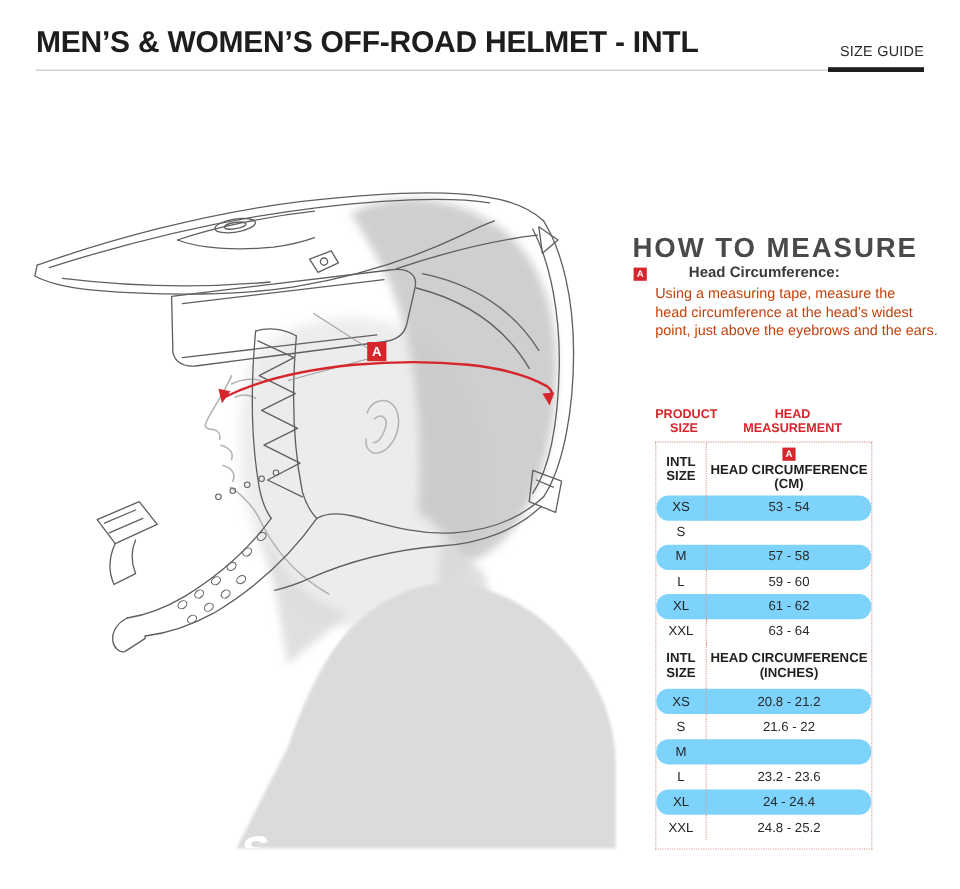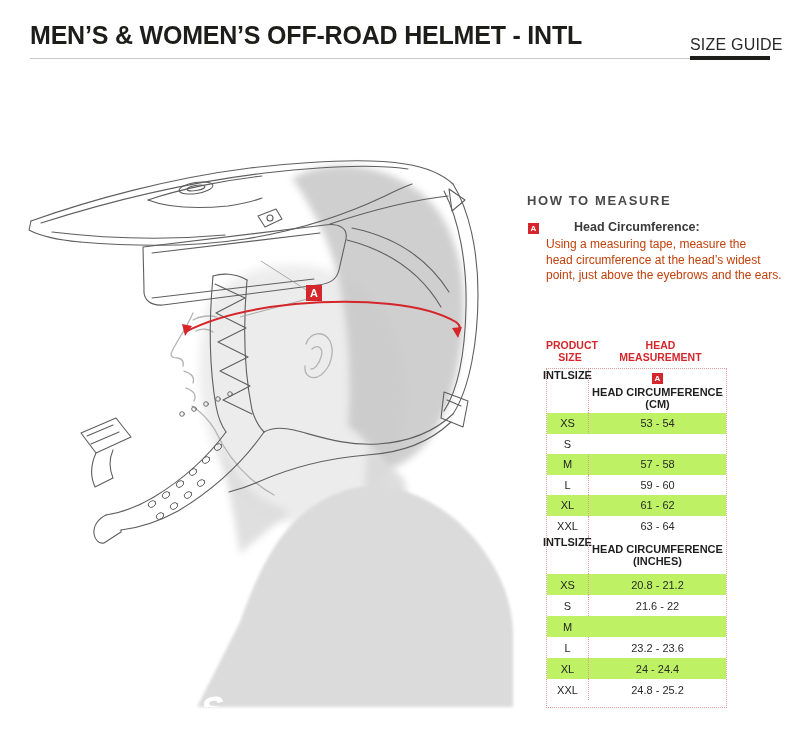--- a/index.html
+++ b/index.html
@@ -2,46 +2,46 @@
 <html><head>
 <meta charset="utf-8">
 <style>
   html,body{margin:0;padding:0;background:#fff;}
   #page{position:relative;width:800px;height:741px;background:#ffffff;overflow:hidden;
         font-family:"Liberation Sans",sans-serif;color:#1d1d1b;}
   
   .title{position:absolute;left:30px;top:21px;font-size:25px;font-weight:700;
          letter-spacing:-0.2px;color:#1d1d1b;white-space:nowrap;}
   .size-guide{position:absolute;top:36px;left:690px;width:80px;text-align:right;
-              font-size:16px;font-weight:400;letter-spacing:0.2px;color:#2a2a2a;white-space:nowrap;}
+              font-size:12px;font-weight:400;letter-spacing:0.2px;color:#2a2a2a;white-space:nowrap;}
   .rule-gray{position:absolute;left:30px;top:58px;width:740px;height:1px;background:#c9c9c9;}
   .rule-dark{position:absolute;left:690px;top:56px;width:80px;height:4px;background:#1d1d1b;}
   
-  .htm-heading{position:absolute;left:527px;top:193px;font-size:13px;font-weight:700;
+  .htm-heading{position:absolute;left:527px;top:193px;font-size:23px;font-weight:700;
                letter-spacing:1.6px;color:#4a4a4c;white-space:nowrap;}
   .badge{background:var(--red);color:#fff;font-weight:700;text-align:center;}
   .htm-badge{position:absolute;left:528px;top:223px;width:11px;height:11px;
              font-size:8px;line-height:11px;}
   .htm-title{position:absolute;left:546px;top:220px;font-size:12.5px;font-weight:700;color:#3a3a3c;padding-left:28px;}
   .htm-lines{position:absolute;left:546px;top:237px;font-size:12px;line-height:15.5px;color:#c2410c;}
   
   .tbl{position:absolute;left:546px;top:340px;width:181px;}
   .tbl-head{display:flex;height:27px;}
   .tbl-head .c1{width:48px;text-align:center;}
   .tbl-head .c2{flex:1;text-align:center;}
   .tbl-head div{font-size:10.5px;font-weight:700;line-height:11.5px;color:var(--red);}
   .tbl-body{border:1px dotted #dd9d96;margin-top:1px;box-sizing:border-box;width:181px;}
   .trow{display:flex;align-items:center;}
   .trow .cell-size{width:41px;text-align:center;font-size:11px;color:#232323;}
   .trow .cell-val{flex:1;font-size:11px;color:#2a2a2a;
                   border-left:1px dotted #dd9d96;align-self:stretch;
                   display:flex;align-items:center;justify-content:center;}
-  .trow.alt{background:#bef264;}
+  .trow.alt{background:#7dd3fc;border-radius:10px;}
   .sec-head{display:flex;}
-  .sec-head .cell-size{width:41px;display:flex;flex-direction:row;justify-content:center;
+  .sec-head .cell-size{width:41px;display:flex;flex-direction:column;justify-content:center;
                        text-align:center;font-size:11px;font-weight:700;line-height:12px;color:#1f1f1f;}
   .sec-head .cell-val{flex:1;border-left:1px dotted #dd9d96;display:flex;flex-direction:column;
                       align-items:center;justify-content:center;text-align:center;
                       font-size:11px;font-weight:700;line-height:12px;color:#1f1f1f;}
   .sec1{height:44px;}
   .sec2{height:38px;}
   .row-cm{height:20.5px;}
   .row-in{height:21px;}
   .tbl-badge{width:11px;height:11px;font-size:8px;line-height:11px;margin:1px auto 2px auto;}
   .tbl-spacer{height:7px;}

